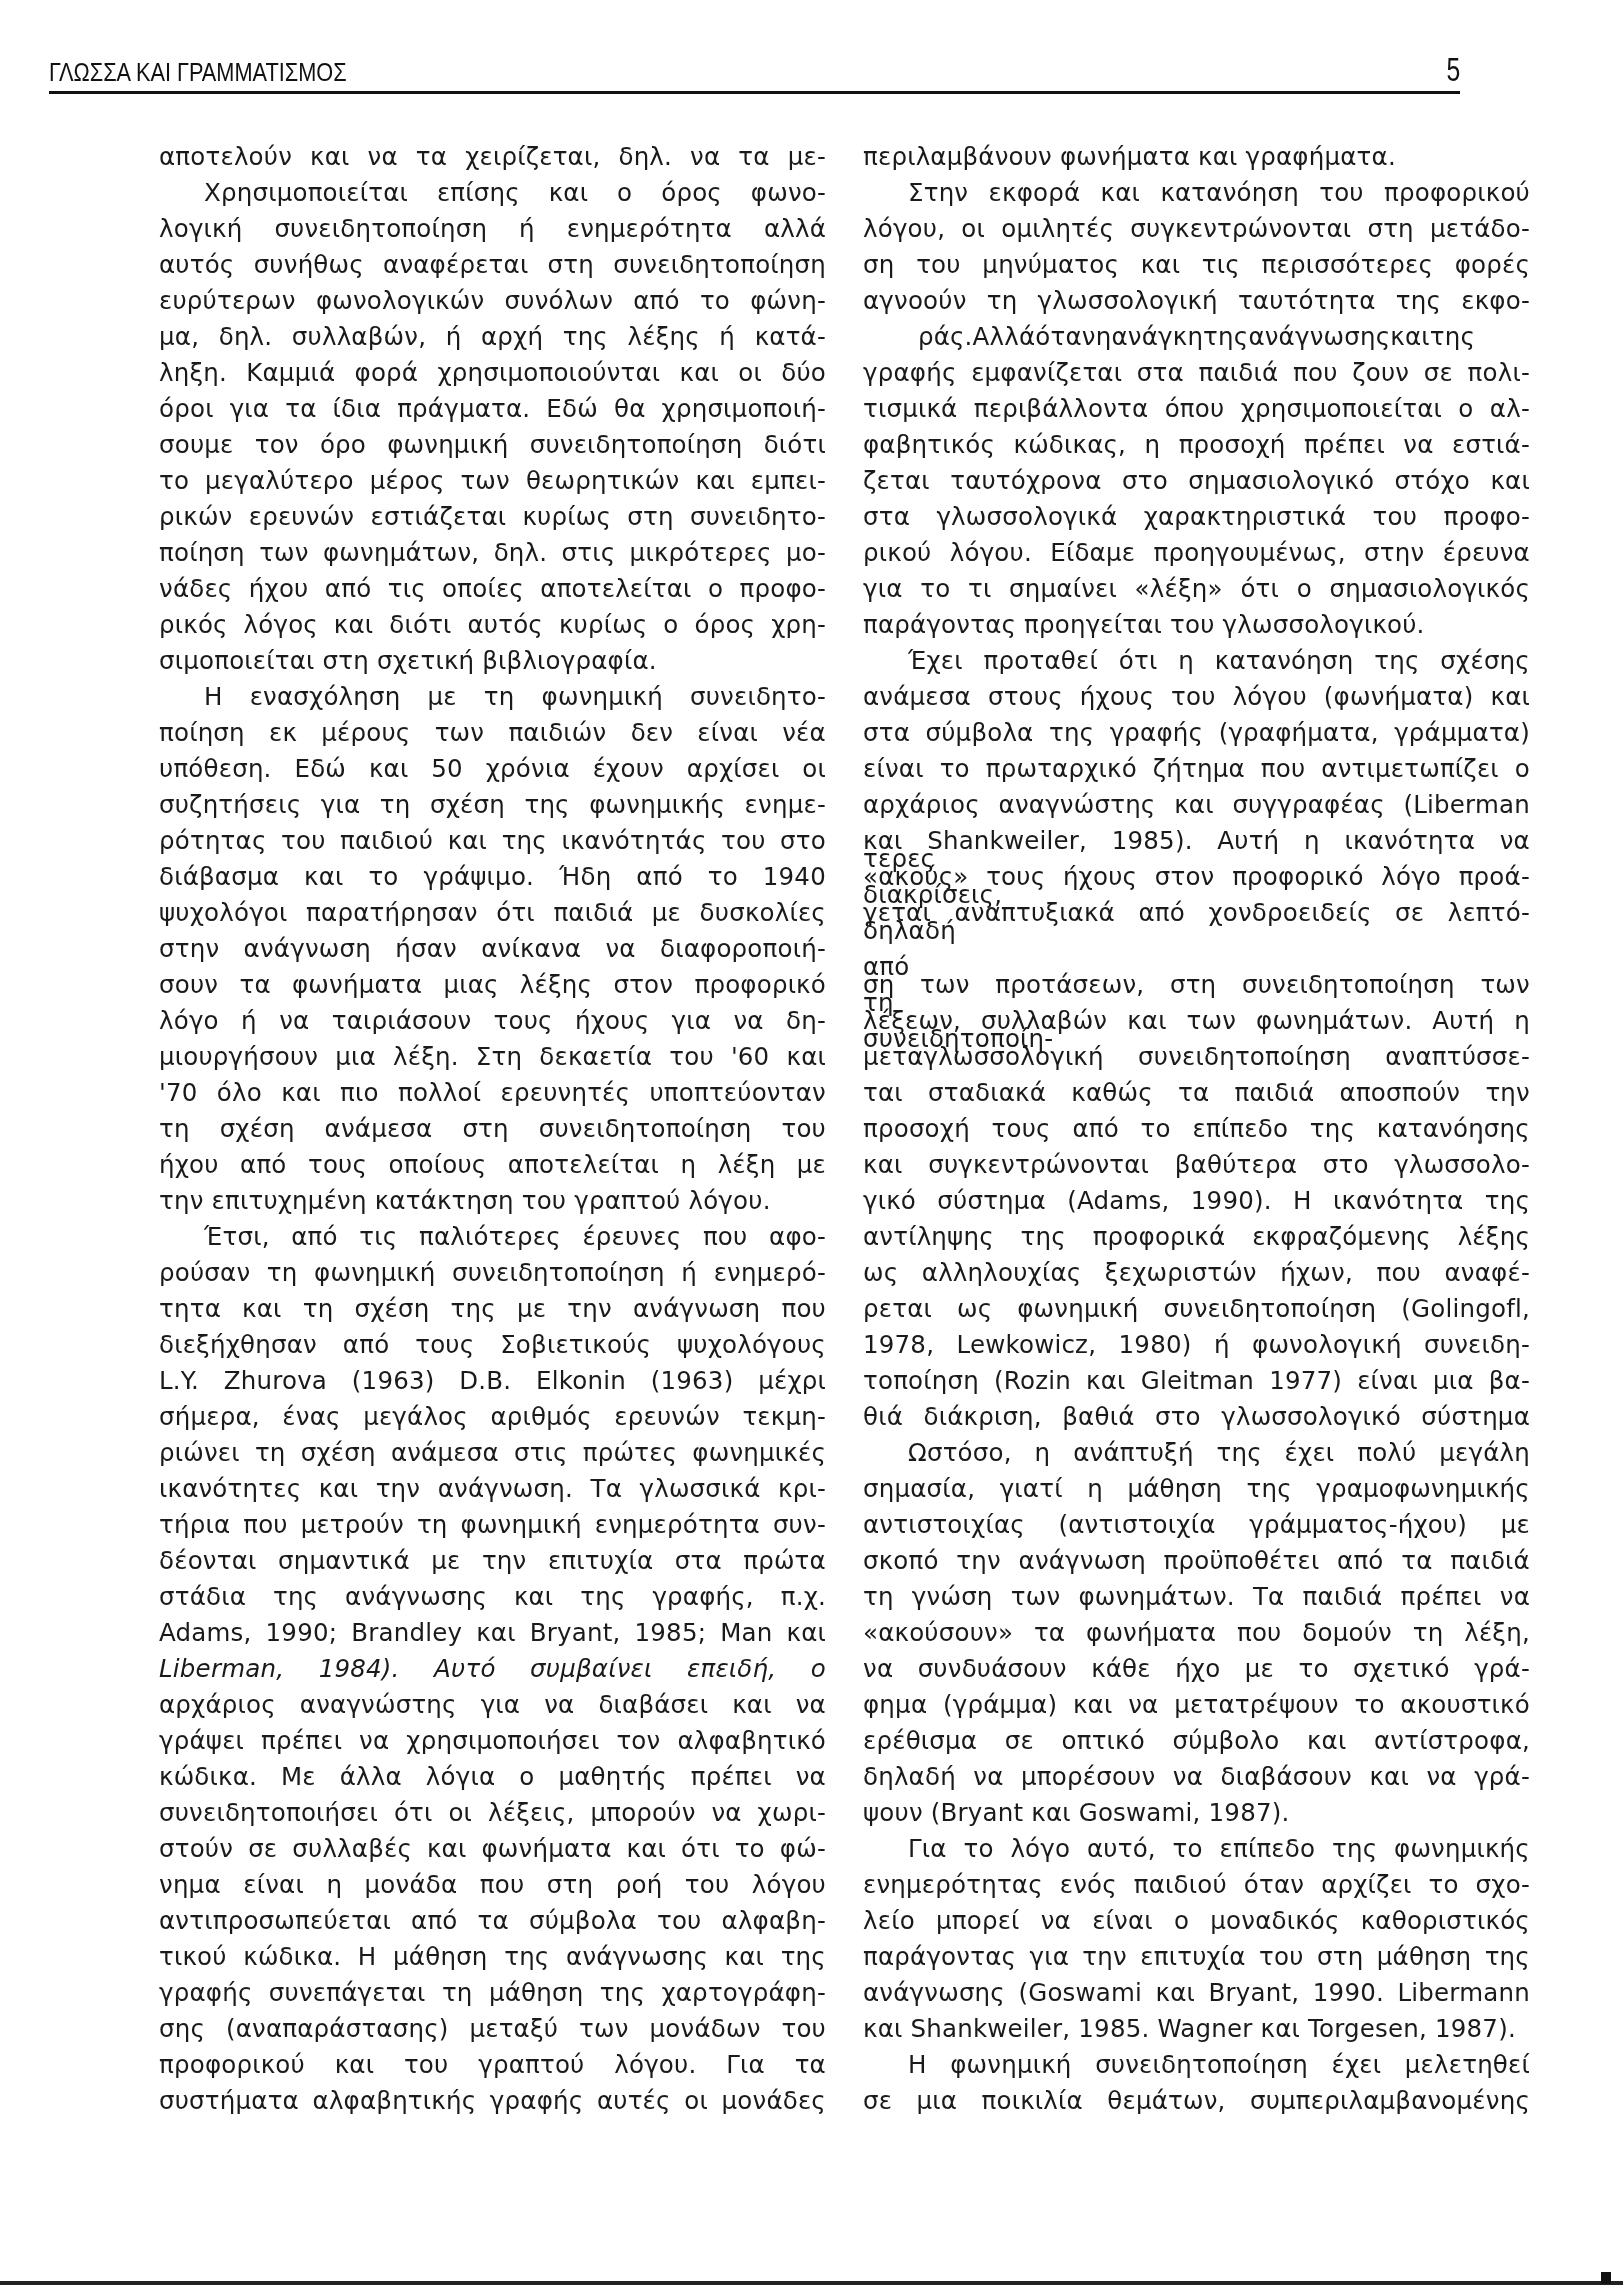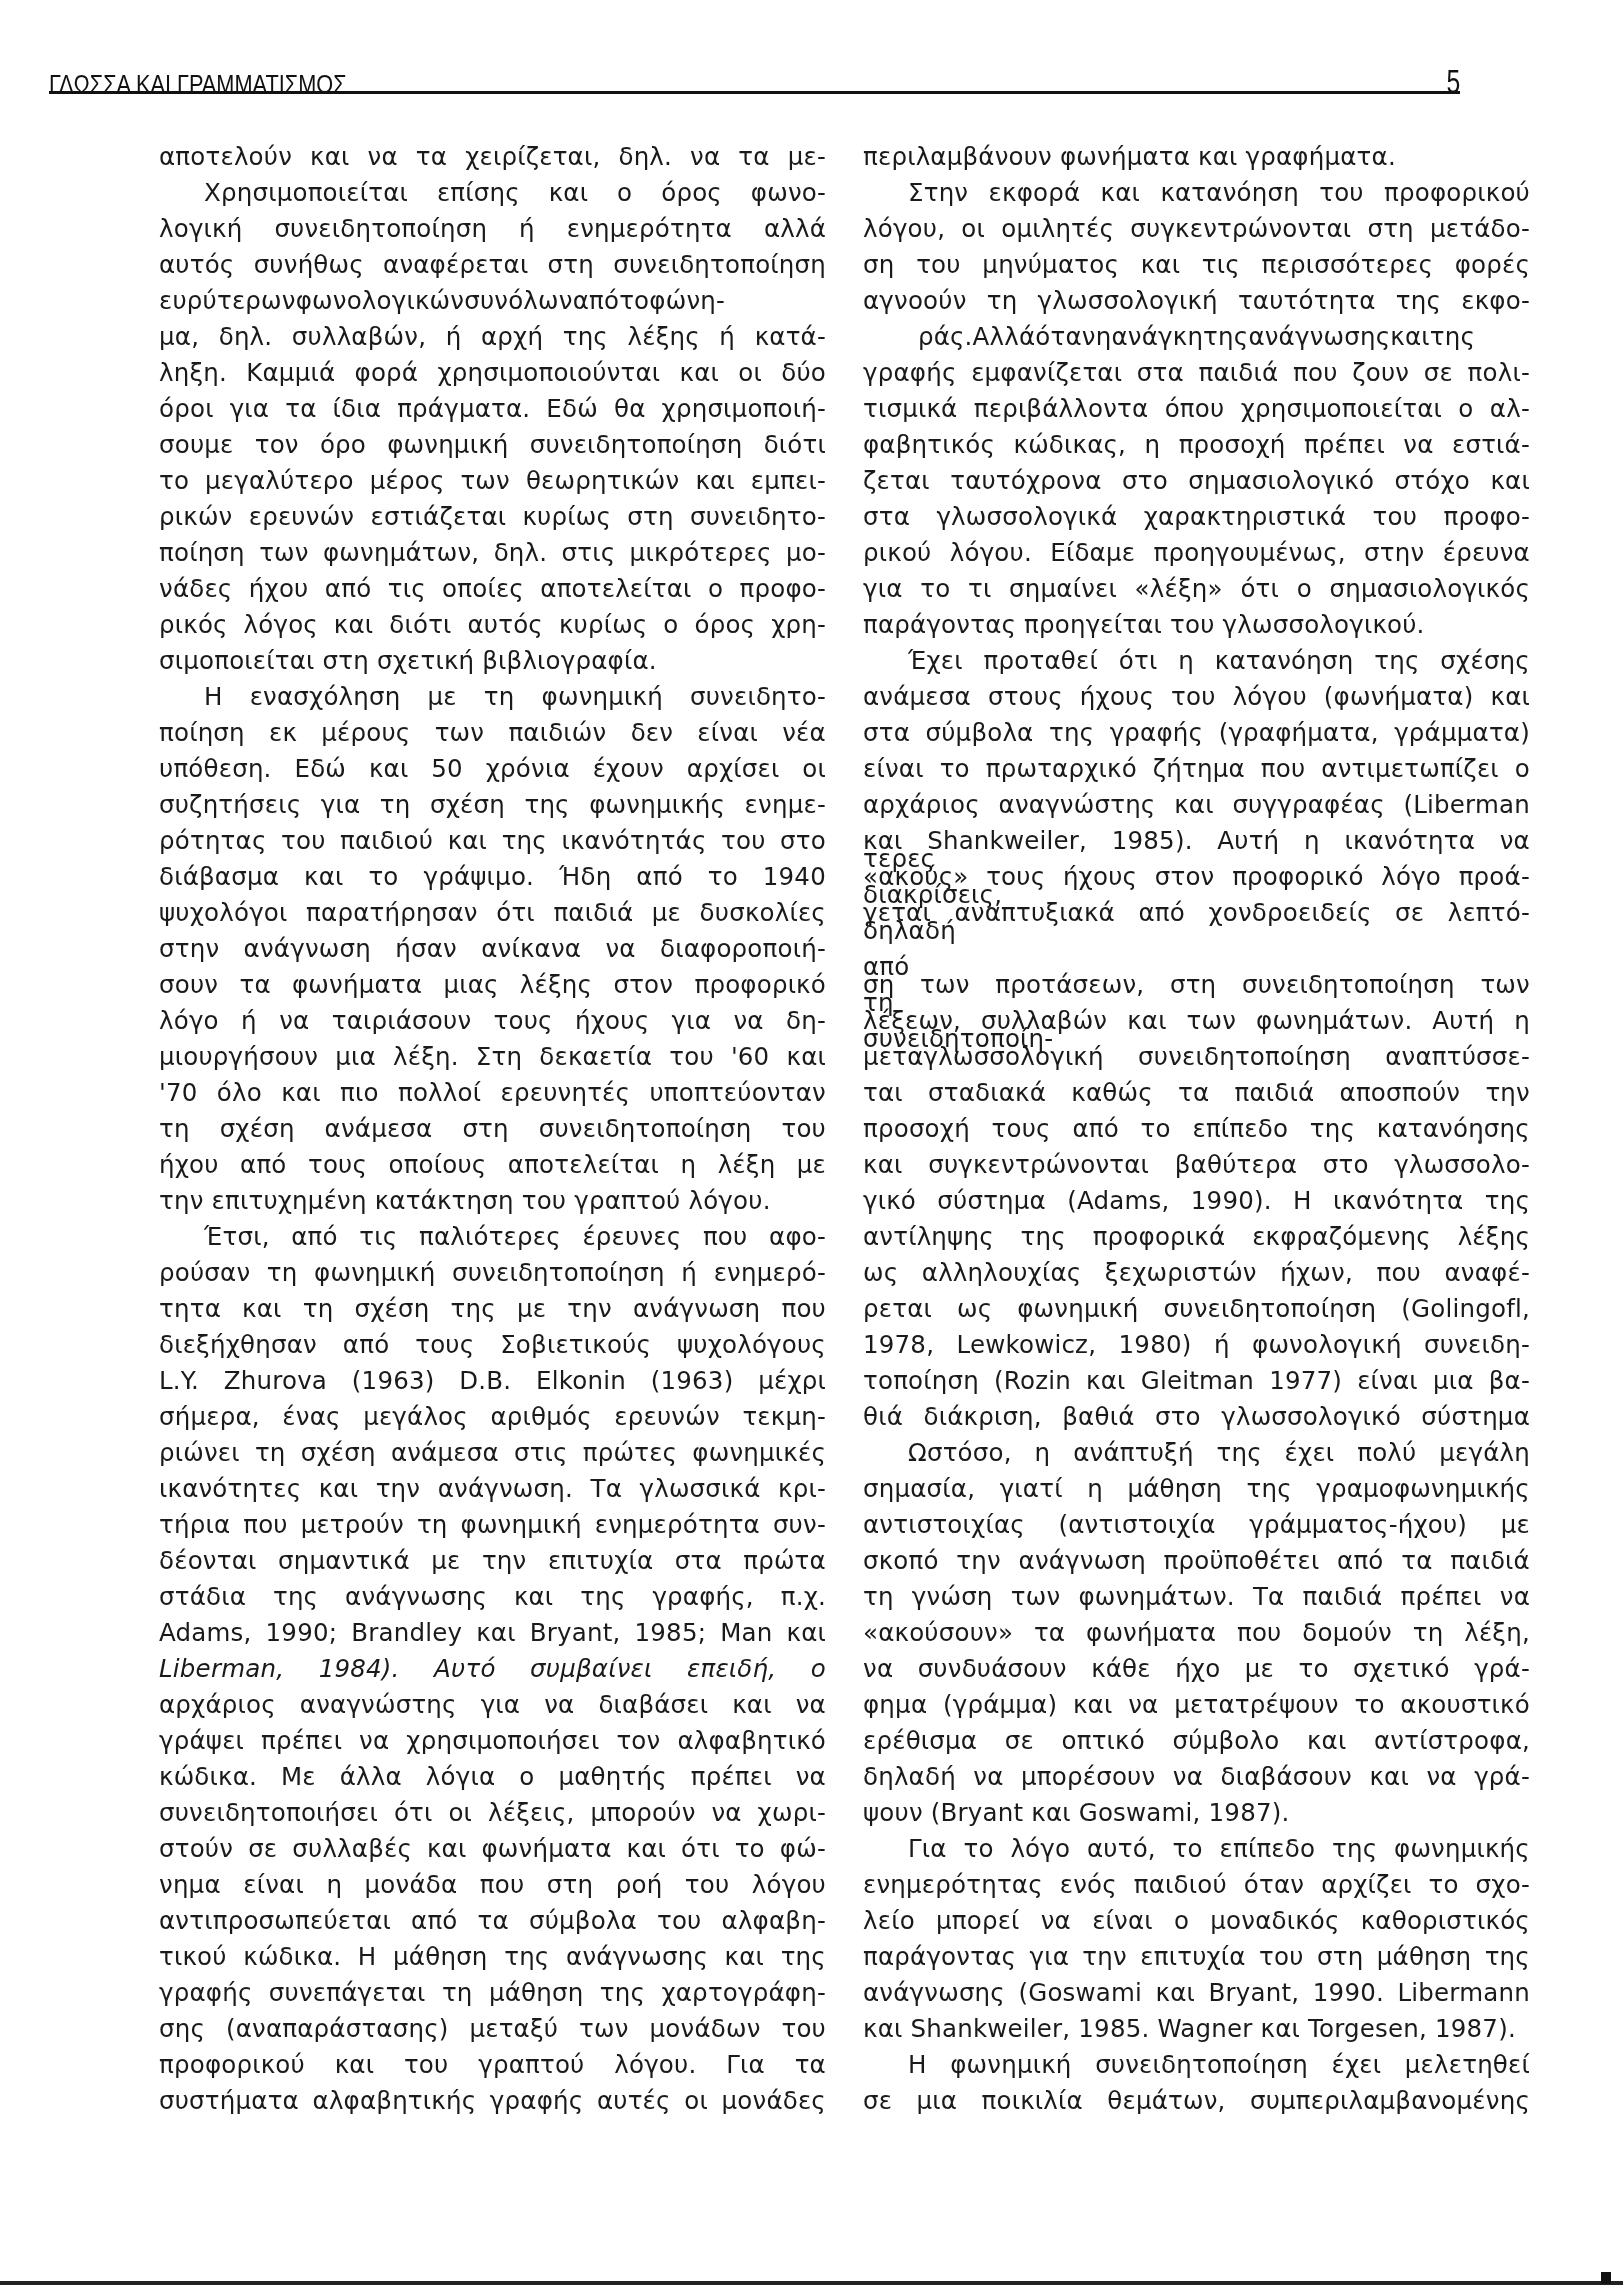--- a/index.html
+++ b/index.html
@@ -1,18 +1,18 @@
 <!DOCTYPE html>
 <html><head>
 <meta charset="utf-8">
 <style>
   html, body { margin: 0; padding: 0; background: #ffffff; }
   body { width: 1623px; height: 2293px; position: relative; overflow: hidden;
          font-family: "DejaVu Sans", sans-serif; color: #1a1a1a; }
-  .header { position: absolute; left: 49px; top: 61px; width: 1411px; height: 45px; }
+  .header { position: absolute; left: 49px; top: 49px; width: 1411px; height: 45px; }
   .running-title { position: absolute; left: 0; top: 7.8px; font-family: "Liberation Sans Narrow", "Liberation Sans", sans-serif;
                    font-size: 26.5px; letter-spacing: 0px; transform: scaleX(0.82); transform-origin: left center; color: #111; }
   .page-number { position: absolute; right: 0; top: 2px; font-family: "Liberation Sans", sans-serif; font-size: 33px;
                  transform: scaleX(0.75); transform-origin: right center; color: #111; }
   .header-rule { position: absolute; left: 49px; top: 91px; width: 1411px; height: 2.9px; background: #111; }
   .column { position: absolute; top: 139px; width: 667px; }
   .col-left { left: 159px; }
   .col-right { left: 863px; }
   .line { height: 36px; line-height: 36px; font-size: 24.5px; white-space: nowrap;
           text-align: justify; text-align-last: justify; overflow: visible; letter-spacing: 0.2px; }
@@ -58,21 +58,21 @@
       <span>ενημερότητα</span>
       <span>αλλά</span>
     </div>
     <div class="line" style="display: flex; justify-content: space-between;">
       <span>αυτός</span>
       <span>συνήθως</span>
       <span>αναφέρεται</span>
       <span>στη</span>
       <span>συνειδητοποίηση</span>
     </div>
-    <div class="line" style="display: flex; ">
+    <div class="line" style="display: flex; justify-content: space-between;">
       <span>ευρύτερων</span>
       <span>φωνολογικών</span>
       <span>συνόλων</span>
       <span>από</span>
       <span>το</span>
       <span>φώνη-</span>
     </div>
     <div class="line" style="display: flex; justify-content: space-between;">
       <span>μα,</span>
       <span>δηλ.</span>

